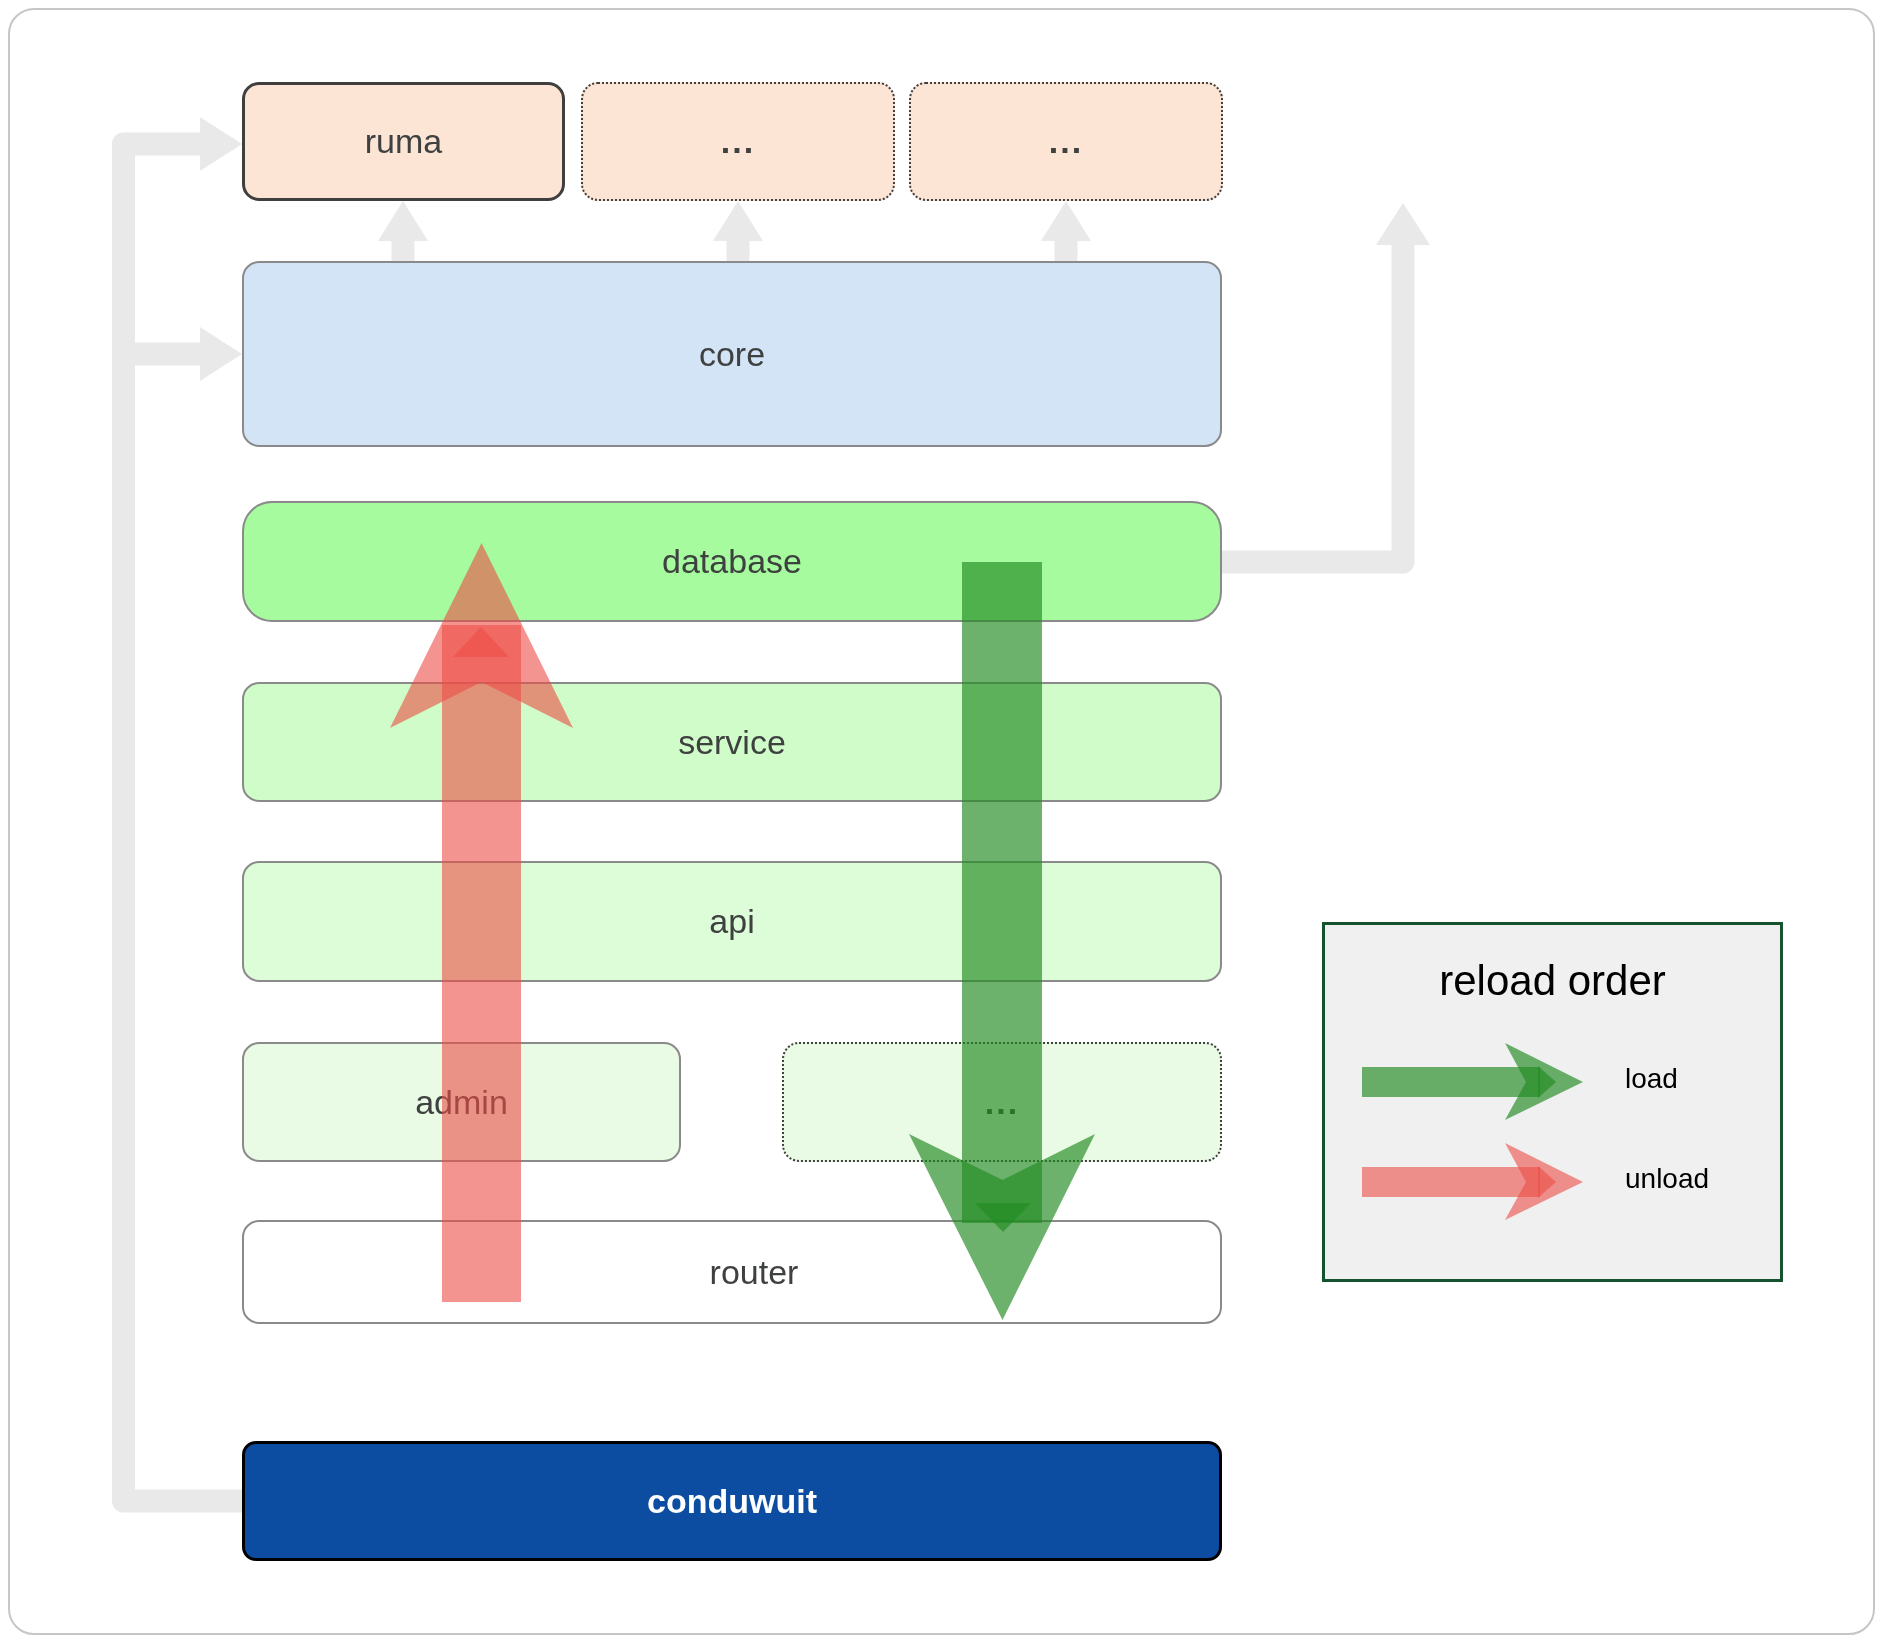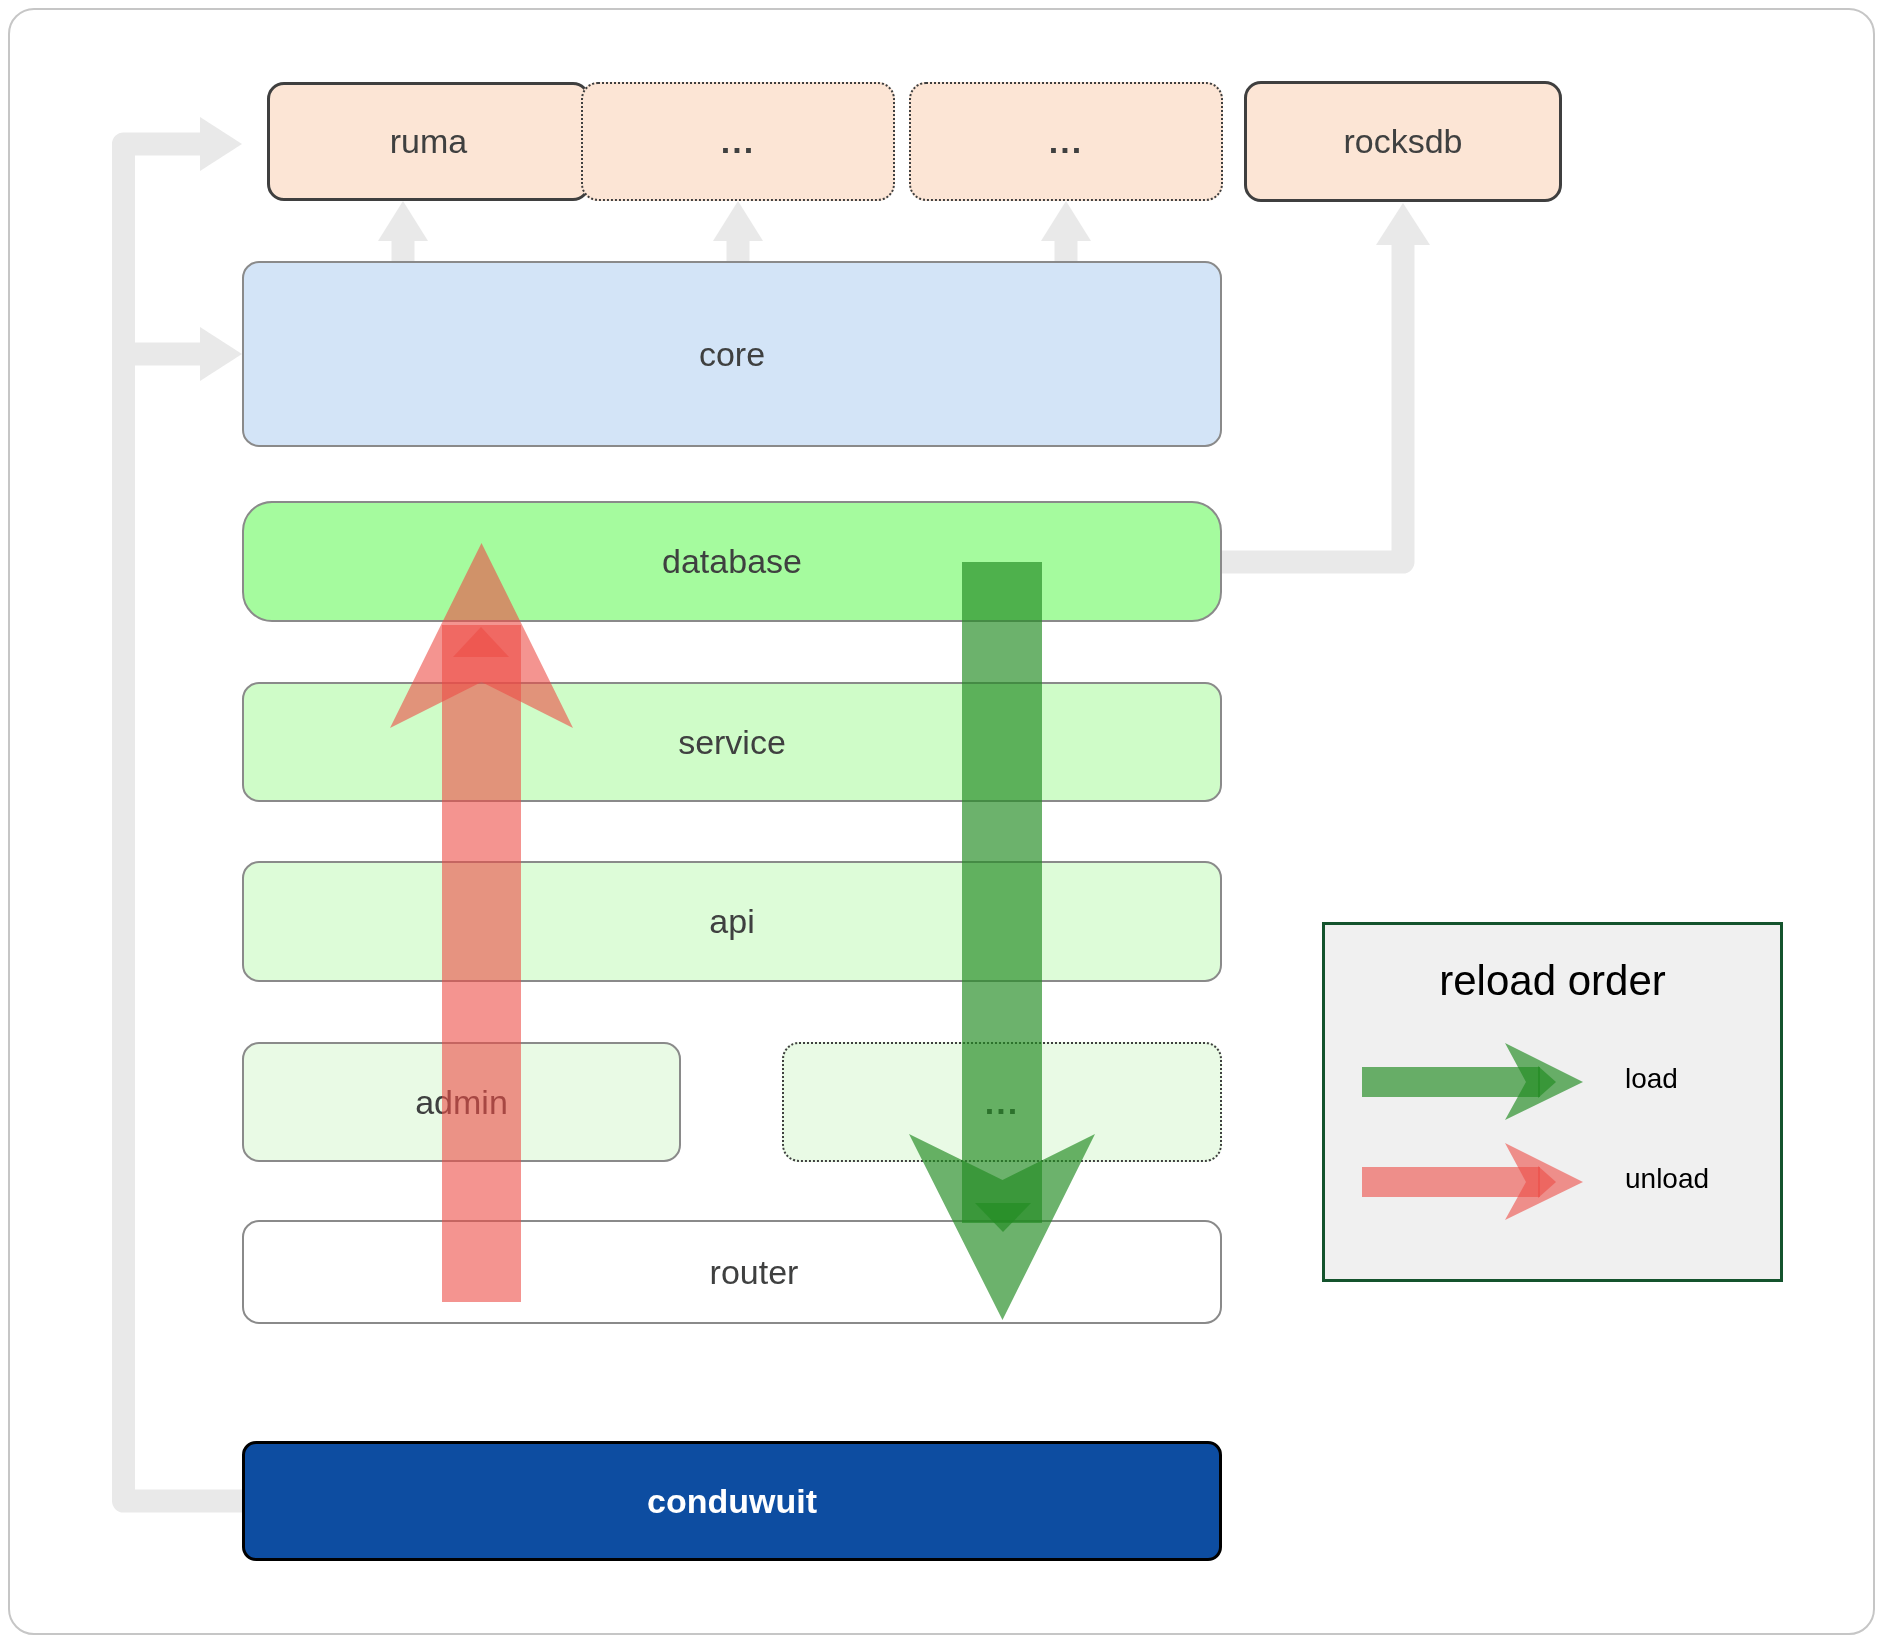--- a/index.html
+++ b/index.html
@@ -33,21 +33,21 @@
   .b-dotted{border:2px dotted #3f3f3f;}
   .b-gray{border:2px solid #8a8a8a;}
   .peach{background:var(--peach);}
   .blue{background:var(--blue);}
   .dbgreen{background:var(--db-green);}
   .svcgreen{background:var(--service-green);}
   .apigreen{background:var(--api-green);}
   .admingreen{background:var(--admin-green);}
   .white{background:#ffffff;}
   .dots{font-weight:bold;letter-spacing:2px;}
-  #box-ruma   {left:242px;top:82px;width:323px;height:119px;margin-left:25px;}
+  #box-ruma   {left:242px;top:82px;width:323px;height:119px;}
   #box-dots1  {left:581px;top:82px;width:314px;height:119px;}
   #box-dots2  {left:909px;top:82px;width:314px;height:119px;}
   #box-rocksdb{left:1244px;top:81px;width:318px;height:121px;}
   #box-core    {left:242px;top:261px;width:980px;height:186px;text-align:right;}
   #box-database{left:242px;top:501px;width:980px;height:121px;border-radius:30px;}
   #box-service {left:242px;top:682px;width:980px;height:120px;}
   #box-api     {left:242px;top:861px;width:980px;height:121px;}
   #box-admin   {left:242px;top:1042px;width:439px;height:120px;}
   #box-dots3   {left:782px;top:1042px;width:440px;height:120px;}
   #box-router  {left:242px;top:1220px;width:980px;height:104px;padding-left:44px;}
@@ -94,23 +94,20 @@
   </svg>
 
   <div class="box peach b-solid-dark" id="box-ruma">
     <span>ruma</span>
   </div>
   <div class="box peach b-dotted" id="box-dots1">
     <span class="dots">...</span>
   </div>
   <div class="box peach b-dotted" id="box-dots2">
     <span class="dots">...</span>
-  </div>
-  <div class="box peach b-solid-dark" id="box-rocksdb">
-    <span>rocksdb</span>
   </div>
 
   <div class="box blue b-gray" id="box-core">
     <span>core</span>
   </div>
   <div class="box dbgreen b-gray" id="box-database">
     <span>database</span>
   </div>
   <div class="box svcgreen b-gray" id="box-service">
     <span>service</span>

